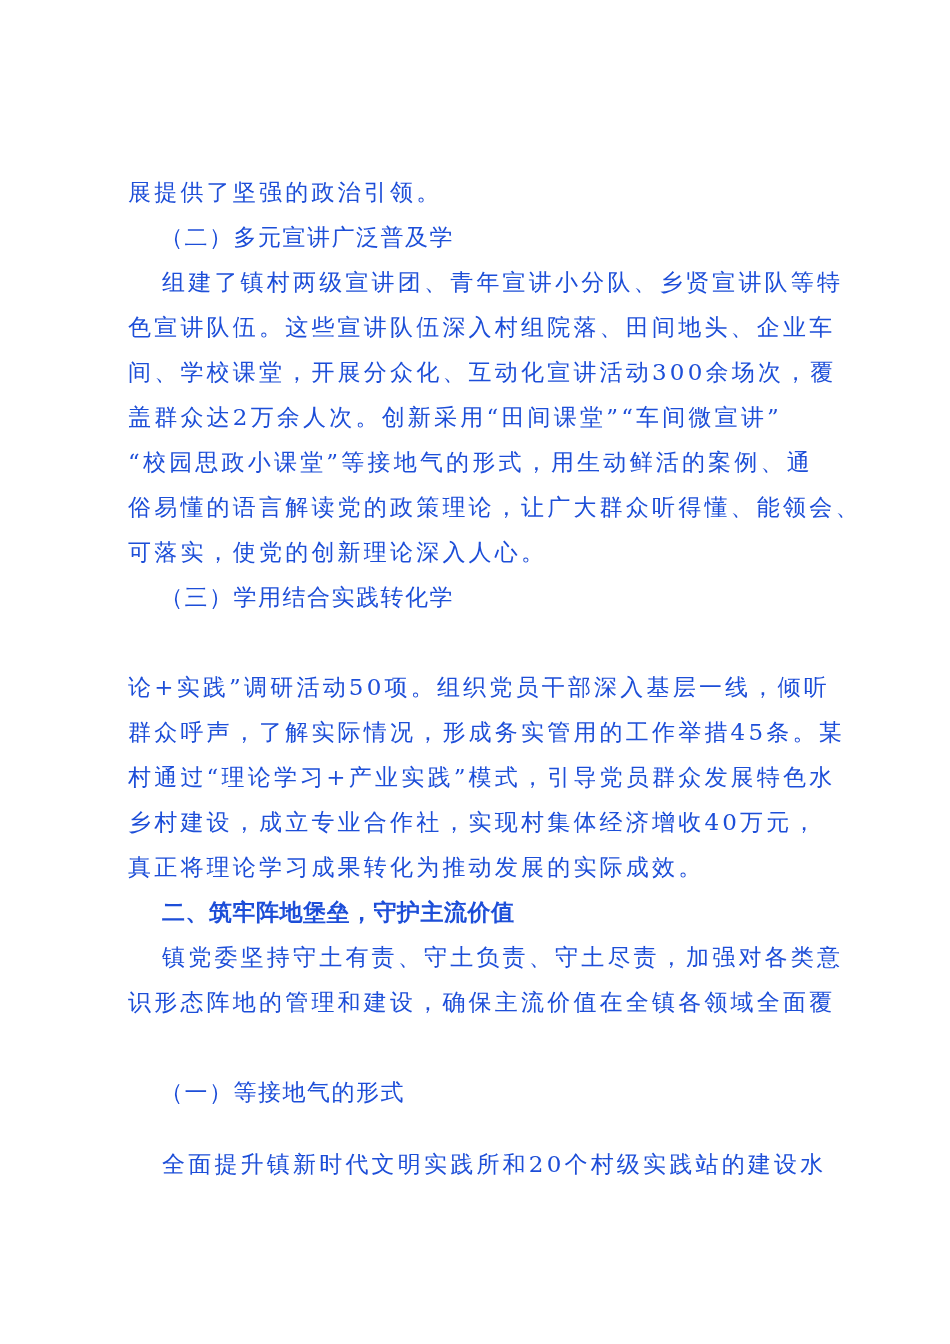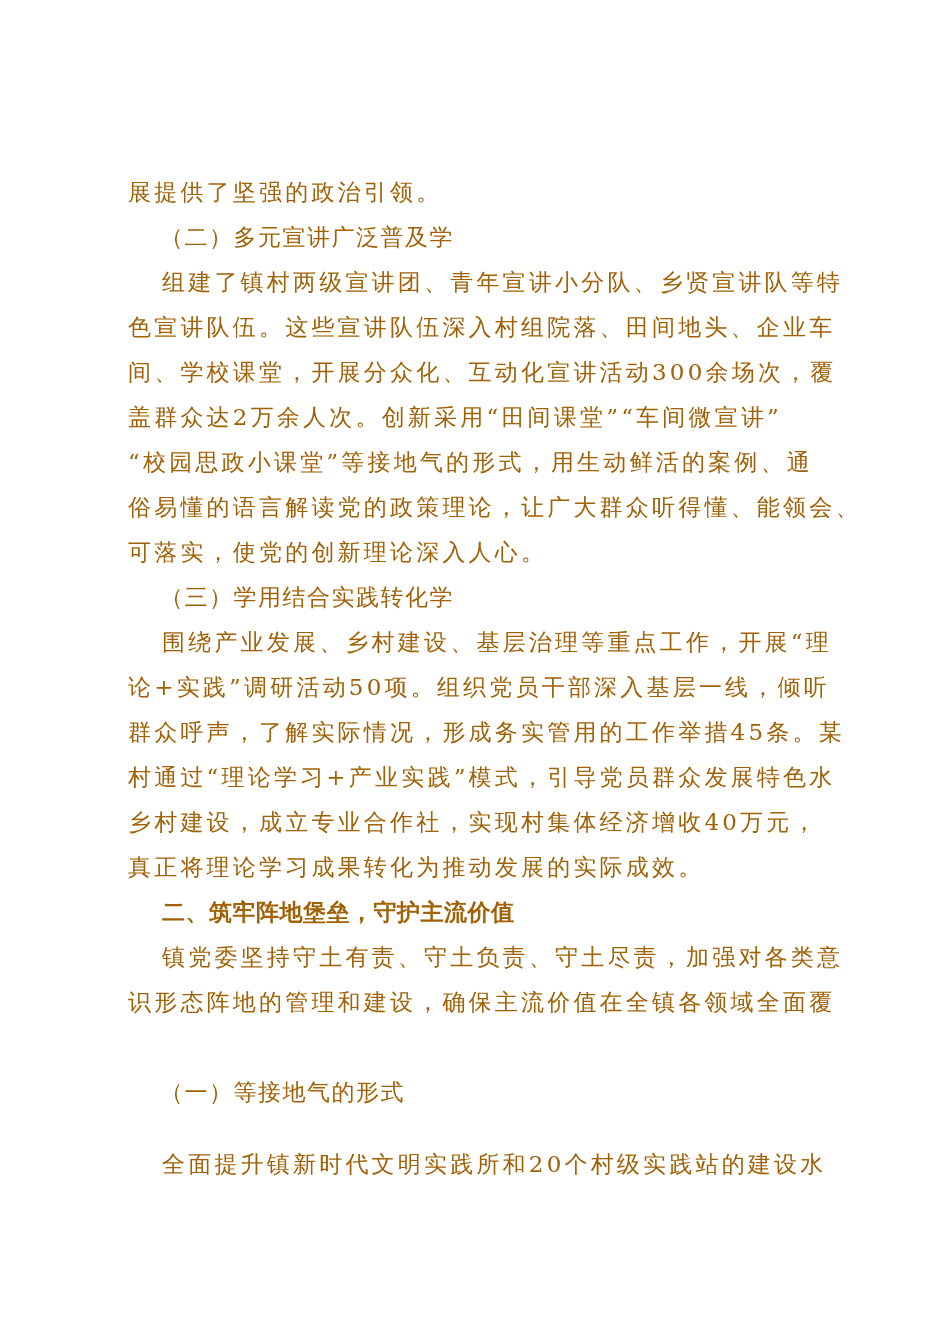--- a/index.html
+++ b/index.html
@@ -1,41 +1,40 @@
 <!DOCTYPE html>
 <html><head>
 <meta charset="utf-8">
 <style>
   html, body { margin:0; padding:0; background:#ffffff; }
   body { width:950px; height:1344px; position:relative; overflow:hidden; }
   .page { position:absolute; left:0; top:0; width:950px; height:1344px; background:#fff; }
   .line {
     position:absolute; left:128px; white-space:nowrap;
     font-family:"DejaVu Serif", "Liberation Serif", serif;
-    font-size:23px; color:#a16207; line-height:30px; letter-spacing:3.2px;
+    font-size:23px; color:#1d4ed8; line-height:30px; letter-spacing:3.2px;
   }
   .line.indent { left:162px; }
   .line.sub { left:160px; letter-spacing:1.5px;text-align:center; }
   .line.heading { left:162px; font-family:Liberation Sans, sans-serif; font-weight:bold; letter-spacing:0.5px; }
 </style>
 </head>
 <body>
 
 <div class="page">
   <div class="line" style="top:177px">展提供了坚强的政治引领。</div>
   <div class="line sub" style="top:222px">（二）多元宣讲广泛普及学</div>
   <div class="line indent" style="top:267px">组建了镇村两级宣讲团、青年宣讲小分队、乡贤宣讲队等特</div>
   <div class="line" style="top:312px">色宣讲队伍。这些宣讲队伍深入村组院落、田间地头、企业车</div>
   <div class="line" style="top:357px">间、学校课堂，开展分众化、互动化宣讲活动300余场次，覆</div>
   <div class="line" style="top:402px">盖群众达2万余人次。创新采用“田间课堂”“车间微宣讲”</div>
   <div class="line" style="top:447px">“校园思政小课堂”等接地气的形式，用生动鲜活的案例、通</div>
   <div class="line" style="top:492px">俗易懂的语言解读党的政策理论，让广大群众听得懂、能领会、</div>
   <div class="line sub" style="top:582px">（三）学用结合实践转化学</div>
   <div class="line" style="top:537px">可落实，使党的创新理论深入人心。</div>
-  <div class="line indent" style="top:627px">围绕产业发展、乡村建设、基层治理等重点工作，开展“理</div>
   <div class="line" style="top:672px">论+实践”调研活动50项。组织党员干部深入基层一线，倾听</div>
   <div class="line" style="top:717px">群众呼声，了解实际情况，形成务实管用的工作举措45条。某</div>
   <div class="line" style="top:762px">村通过“理论学习+产业实践”模式，引导党员群众发展特色水</div>
   <div class="line" style="top:807px">乡村建设，成立专业合作社，实现村集体经济增收40万元，</div>
   <div class="line" style="top:852px">真正将理论学习成果转化为推动发展的实际成效。</div>
   <div class="line heading" style="top:897px">二、筑牢阵地堡垒，守护主流价值</div>
   <div class="line indent" style="top:942px">镇党委坚持守土有责、守土负责、守土尽责，加强对各类意</div>
   <div class="line" style="top:987px">识形态阵地的管理和建设，确保主流价值在全镇各领域全面覆</div>
   <div class="line sub" style="top:1077px">（一）等接地气的形式</div>
   <div class="line indent" style="top:1149px">全面提升镇新时代文明实践所和20个村级实践站的建设水</div>

